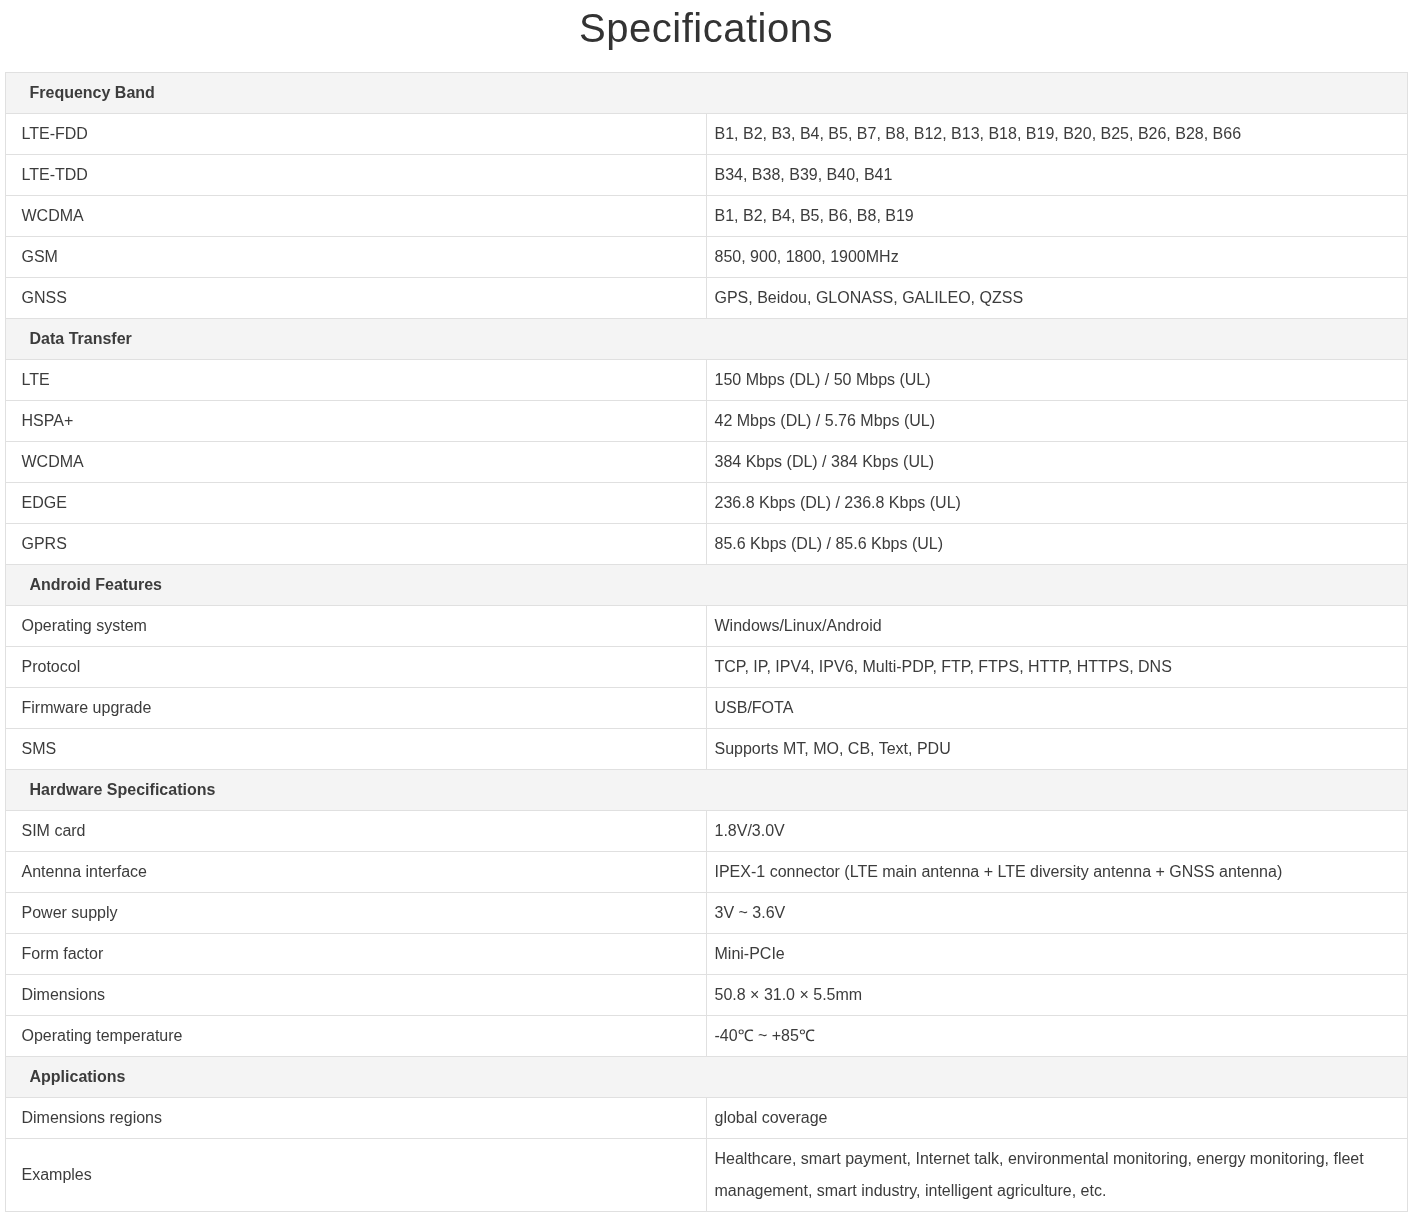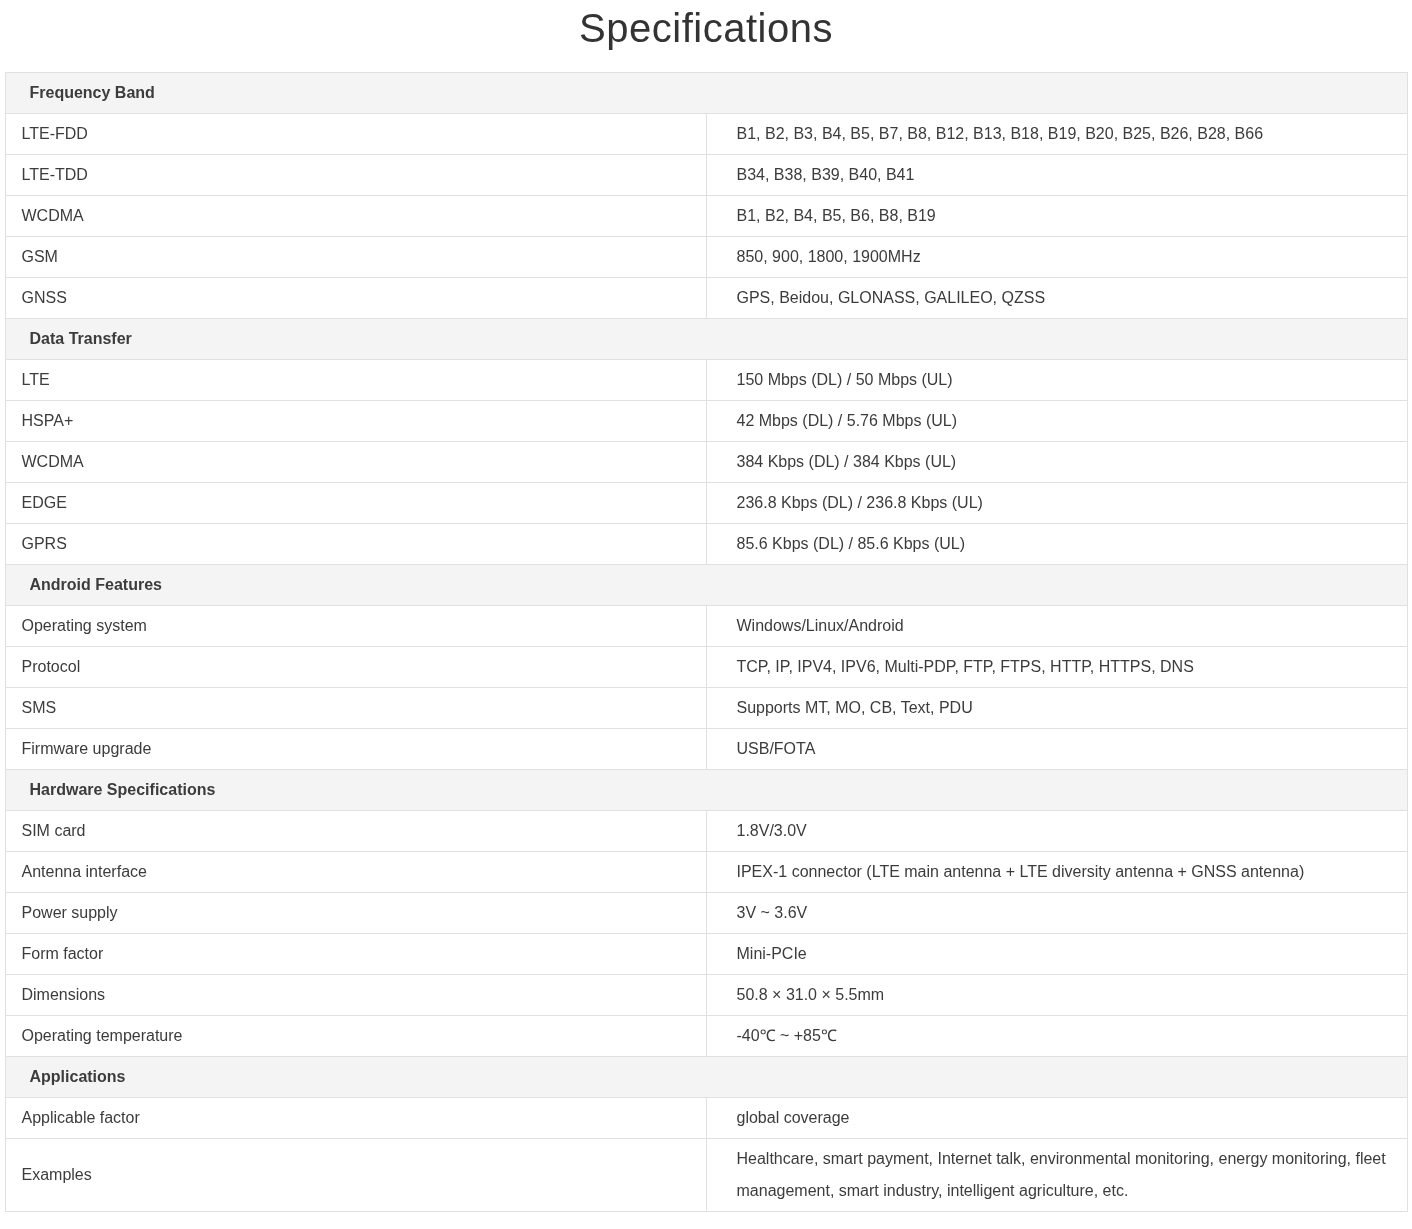--- a/index.html
+++ b/index.html
@@ -53,21 +53,21 @@
     background: var(--section_bg);
     font-weight: 700;
     padding-left: 24px;
   }
   td.label-cell {
     width: 219px;
     padding: 4px 55px 4px 16px;
     border-right: 1px solid var(--border);
   }
   td.value-cell {
-    padding-left: 30px;
+    padding-left: 8px;
   }
 </style>
 </head>
 <body>
 
 <div class="page">
   <h1 class="title">Specifications</h1>
   <table class="spec-table">
     <tbody>
         <tr class="section-row">
@@ -121,26 +121,26 @@
         </tr>
         <tr class="data-row">
           <td class="label-cell">Operating system</td>
           <td class="value-cell">Windows/Linux/Android</td>
         </tr>
         <tr class="data-row">
           <td class="label-cell">Protocol</td>
           <td class="value-cell">TCP, IP, IPV4, IPV6, Multi-PDP, FTP, FTPS, HTTP, HTTPS, DNS</td>
         </tr>
         <tr class="data-row">
+          <td class="label-cell">Firmware upgrade</td>
+          <td class="value-cell">USB/FOTA</td>
+        </tr>
+        <tr class="data-row">
           <td class="label-cell">SMS</td>
           <td class="value-cell">Supports MT, MO, CB, Text, PDU</td>
-        </tr>
-        <tr class="data-row">
-          <td class="label-cell">Firmware upgrade</td>
-          <td class="value-cell">USB/FOTA</td>
         </tr>
         <tr class="section-row">
           <td colspan="2">Hardware Specifications</td>
         </tr>
         <tr class="data-row">
           <td class="label-cell">SIM card</td>
           <td class="value-cell">1.8V/3.0V</td>
         </tr>
         <tr class="data-row">
           <td class="label-cell">Antenna interface</td>
@@ -159,21 +159,21 @@
           <td class="value-cell">50.8 × 31.0 × 5.5mm</td>
         </tr>
         <tr class="data-row">
           <td class="label-cell">Operating temperature</td>
           <td class="value-cell">-40℃ ~ +85℃</td>
         </tr>
         <tr class="section-row">
           <td colspan="2">Applications</td>
         </tr>
         <tr class="data-row">
-          <td class="label-cell">Applicable factor</td>
+          <td class="label-cell">Dimensions regions</td>
           <td class="value-cell">global coverage</td>
         </tr>
         <tr class="data-row">
           <td class="label-cell">Examples</td>
           <td class="value-cell">Healthcare, smart payment, Internet talk, environmental monitoring, energy monitoring, fleet management, smart industry, intelligent agriculture, etc.</td>
         </tr>
       </tbody>
   </table>
 </div>
 

